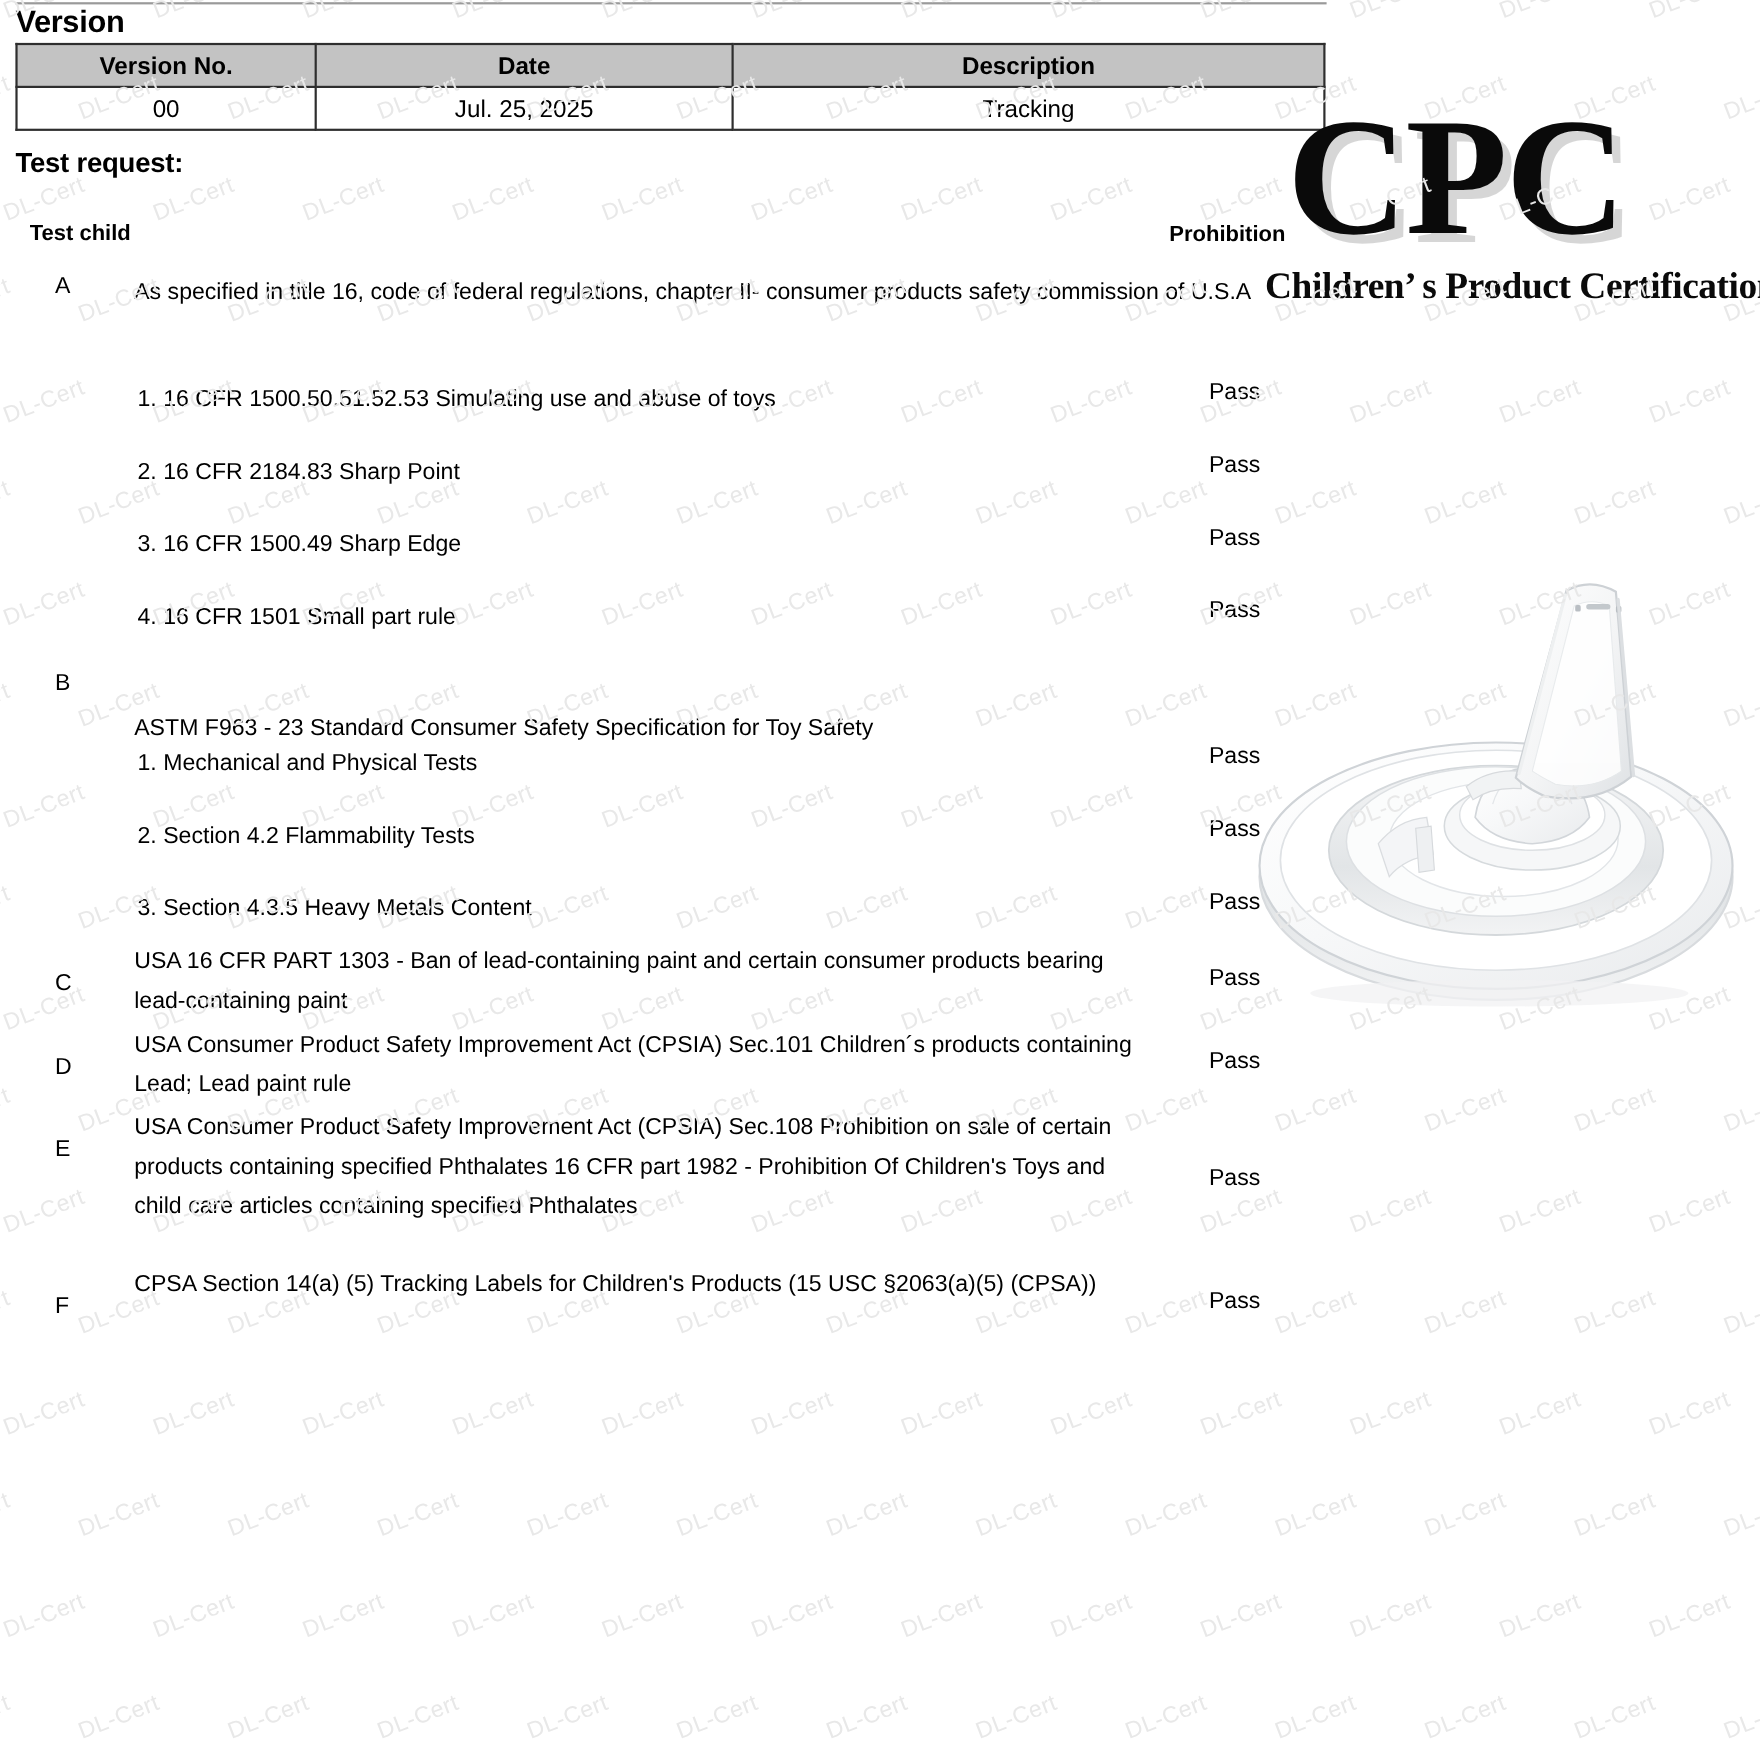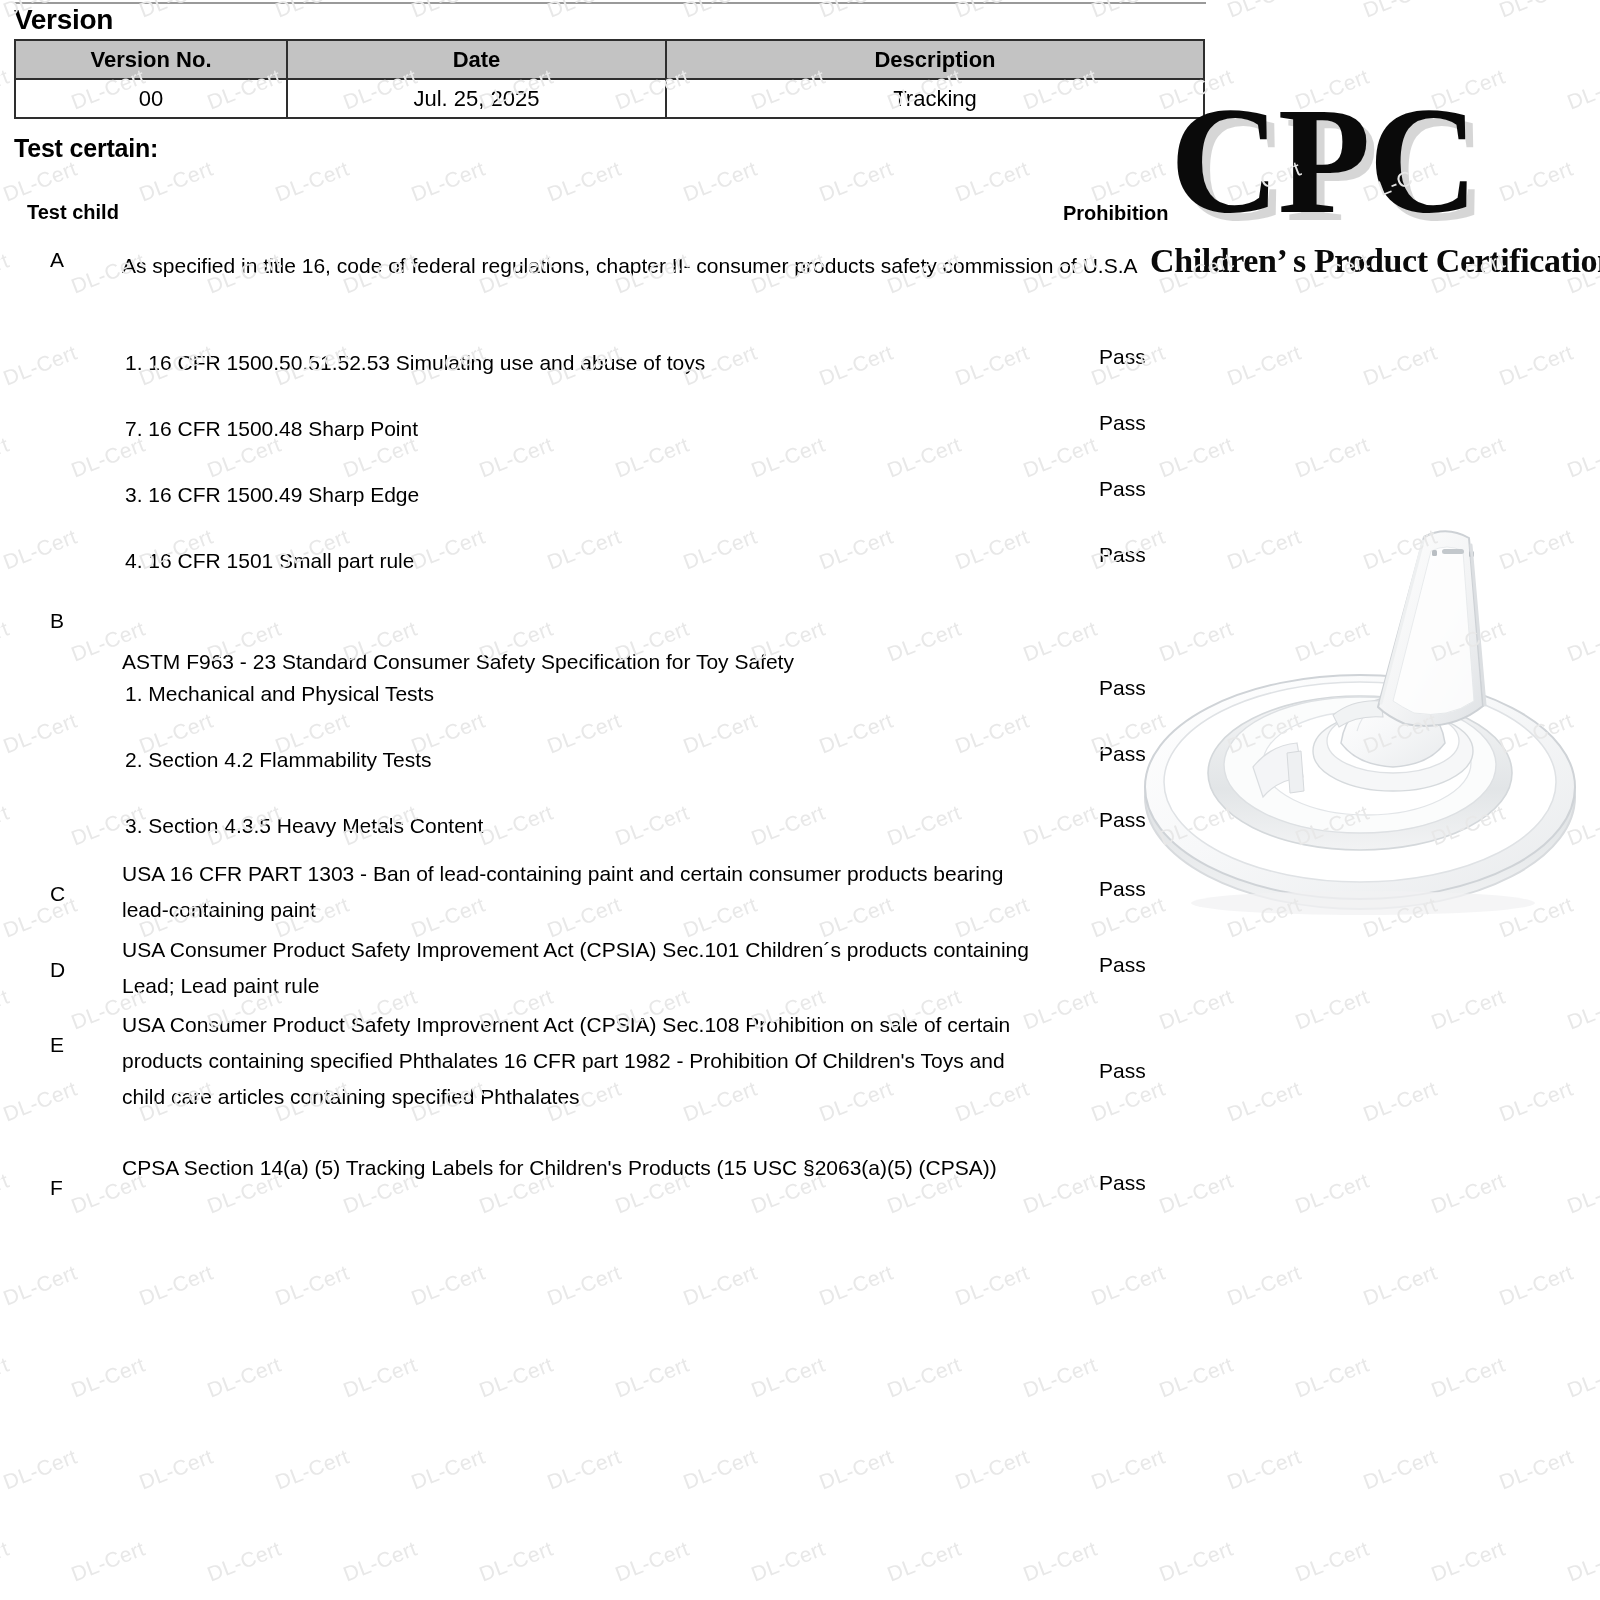--- a/index.html
+++ b/index.html
@@ -226,36 +226,36 @@
     </thead>
     <tbody>
       <tr>
         <td>00</td>
         <td>Jul. 25, 2025</td>
         <td>Tracking</td>
       </tr>
     </tbody>
   </table>
 
-  <div id="test-request-heading">Test certain:</div>
+  <div id="test-request-heading">Test request:</div>
 
   <div id="test-item-header">Test child</div>
   <div id="conclusion-header">Prohibition</div>
 
   <div id="rows">
       <div class="row" style="top: 0px;">
         <div class="row-letter" style="top: 248px;">A</div>
         <div class="row-text" style="top: 248px; width: 1070px;">As specified in title 16, code of federal regulations, chapter II- consumer products safety commission of U.S.A</div>
       </div>
       <div class="row" style="top: 0px;">
         <div class="row-text indent" style="top: 345px; width: 925px;">1. 16 CFR 1500.50.51.52.53 Simulating use and abuse of toys</div>
         <div class="row-result" style="top: 345px;">Pass</div>
       </div>
       <div class="row" style="top: 0px;">
-        <div class="row-text indent" style="top: 411px; width: 925px;">7. 16 CFR 1500.48 Sharp Point</div>
+        <div class="row-text indent" style="top: 411px; width: 925px;">2. 16 CFR 2184.83 Sharp Point</div>
         <div class="row-result" style="top: 411px;">Pass</div>
       </div>
       <div class="row" style="top: 0px;">
         <div class="row-text indent" style="top: 477px; width: 925px;">3. 16 CFR 1500.49 Sharp Edge</div>
         <div class="row-result" style="top: 477px;">Pass</div>
       </div>
       <div class="row" style="top: 0px;">
         <div class="row-text indent" style="top: 543px; width: 925px;">4. 16 CFR 1501 Small part rule</div>
         <div class="row-result" style="top: 543px;">Pass</div>
       </div>

